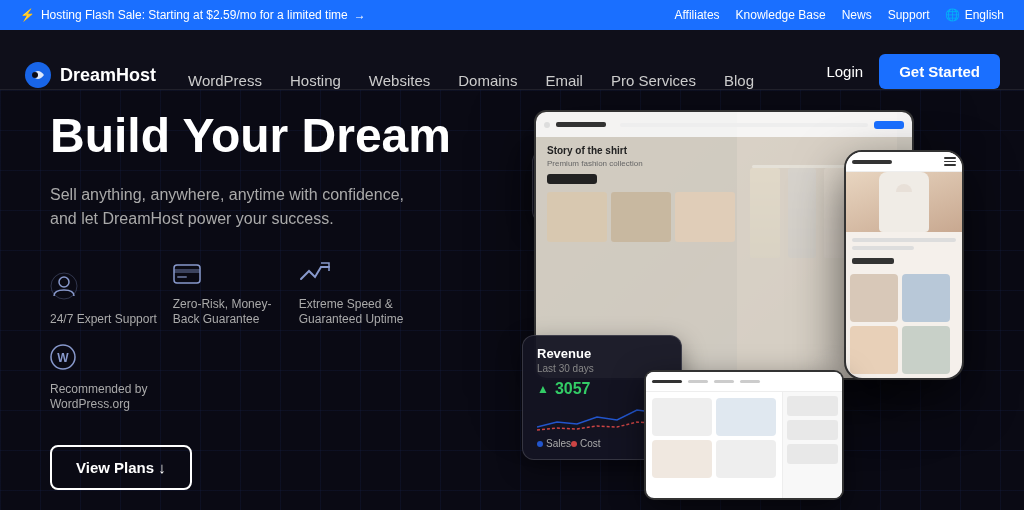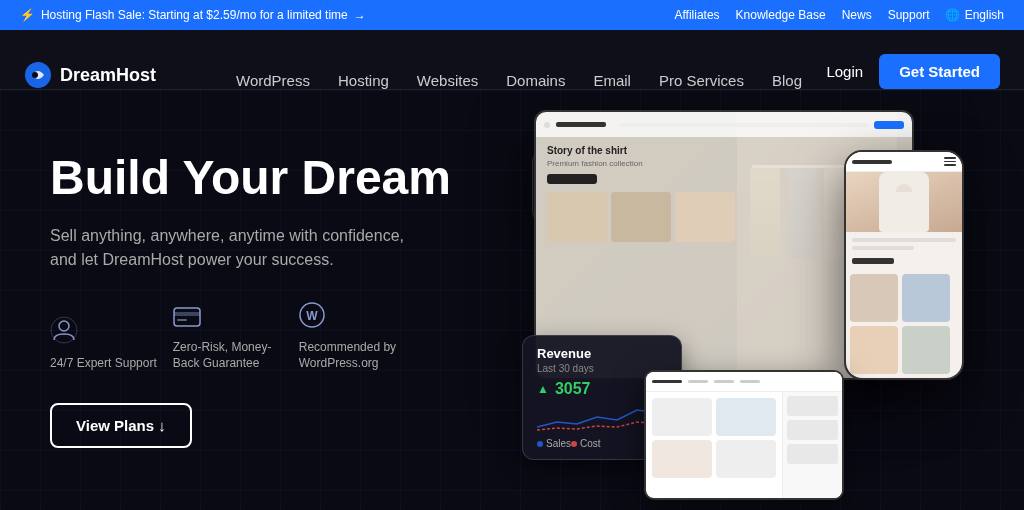--- a/index.html
+++ b/index.html
@@ -44,21 +44,20 @@
     .logo-text {
       font-size: 18px;
       font-weight: 700;
       color: #fff;
     }
     .nav-links {
       display: flex;
       align-items: center;
       gap: 28px;
       flex: 1;
-      margin-left: 48px;
     }
     .nav-links a {
       color: #ccc;
       text-decoration: none;
       font-size: 15px;
       font-weight: 400;
     }
     .nav-actions {
       display: flex;
       align-items: center;
@@ -510,20 +509,29 @@
           <svg width="28" height="22" viewBox="0 0 28 22" fill="none">
             <rect x="1" y="2" width="26" height="18" rx="3" stroke="#8899cc" stroke-width="1.5" fill="none"></rect>
             <rect x="1" y="6" width="26" height="4" fill="#8899cc" opacity="0.4"></rect>
             <rect x="4" y="13" width="10" height="2" rx="1" fill="#8899cc" opacity="0.6"></rect>
           </svg>
         </span>
         <span class="feature-text">Zero-Risk, Money-Back Guarantee</span>
       </div>
       <div class="feature-item">
         <span class="feature-icon">
+          <svg width="32" height="24" viewBox="0 0 32 24" fill="none">
+            <path d="M2 18 L10 10 L16 16 L22 6 L30 6" stroke="#8899cc" stroke-width="2" fill="none" stroke-linecap="round"></path>
+            <path d="M22 2 L30 2 L30 10" stroke="#8899cc" stroke-width="1.5" fill="none"></path>
+          </svg>
+        </span>
+        <span class="feature-text">Extreme Speed &amp; Guaranteed Uptime</span>
+      </div>
+      <div class="feature-item">
+        <span class="feature-icon">
           <svg width="26" height="26" viewBox="0 0 26 26" fill="none">
             <circle cx="13" cy="13" r="12" stroke="#8899cc" stroke-width="1.5" fill="none"></circle>
             <text x="13" y="18" text-anchor="middle" fill="#8899cc" font-size="12" font-weight="700">W</text>
           </svg>
         </span>
         <span class="feature-text">Recommended by WordPress.org</span>
       </div>
     </div>
 
     <button class="view-plans-btn">View Plans ↓</button>

